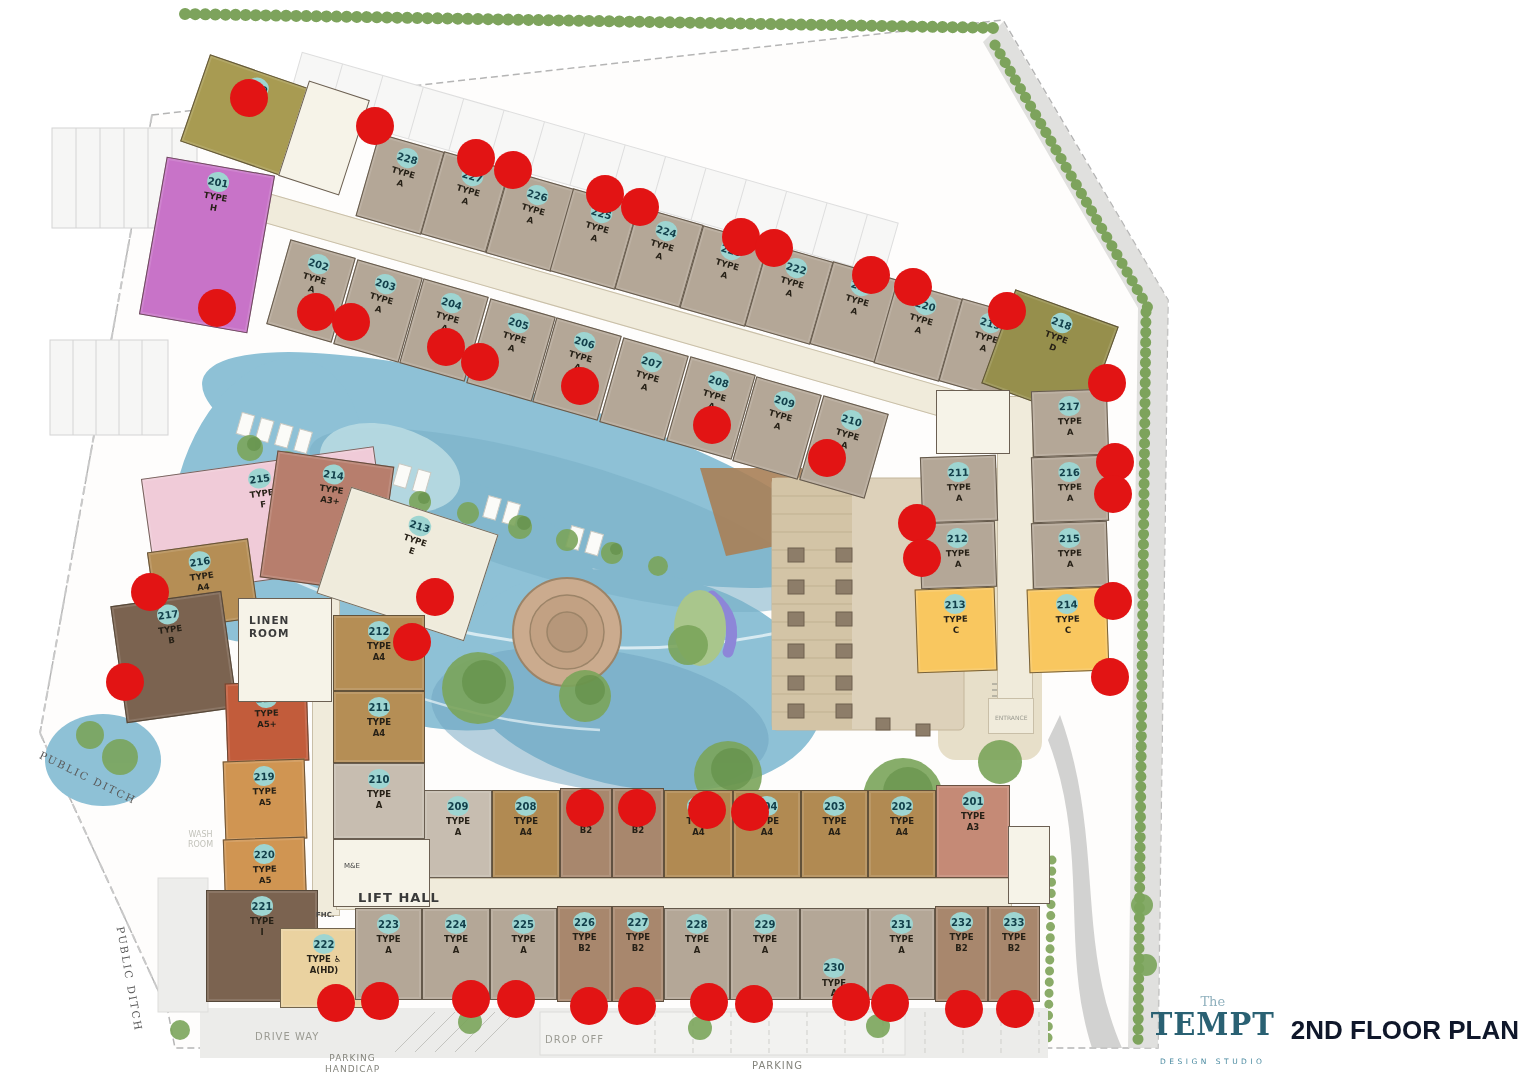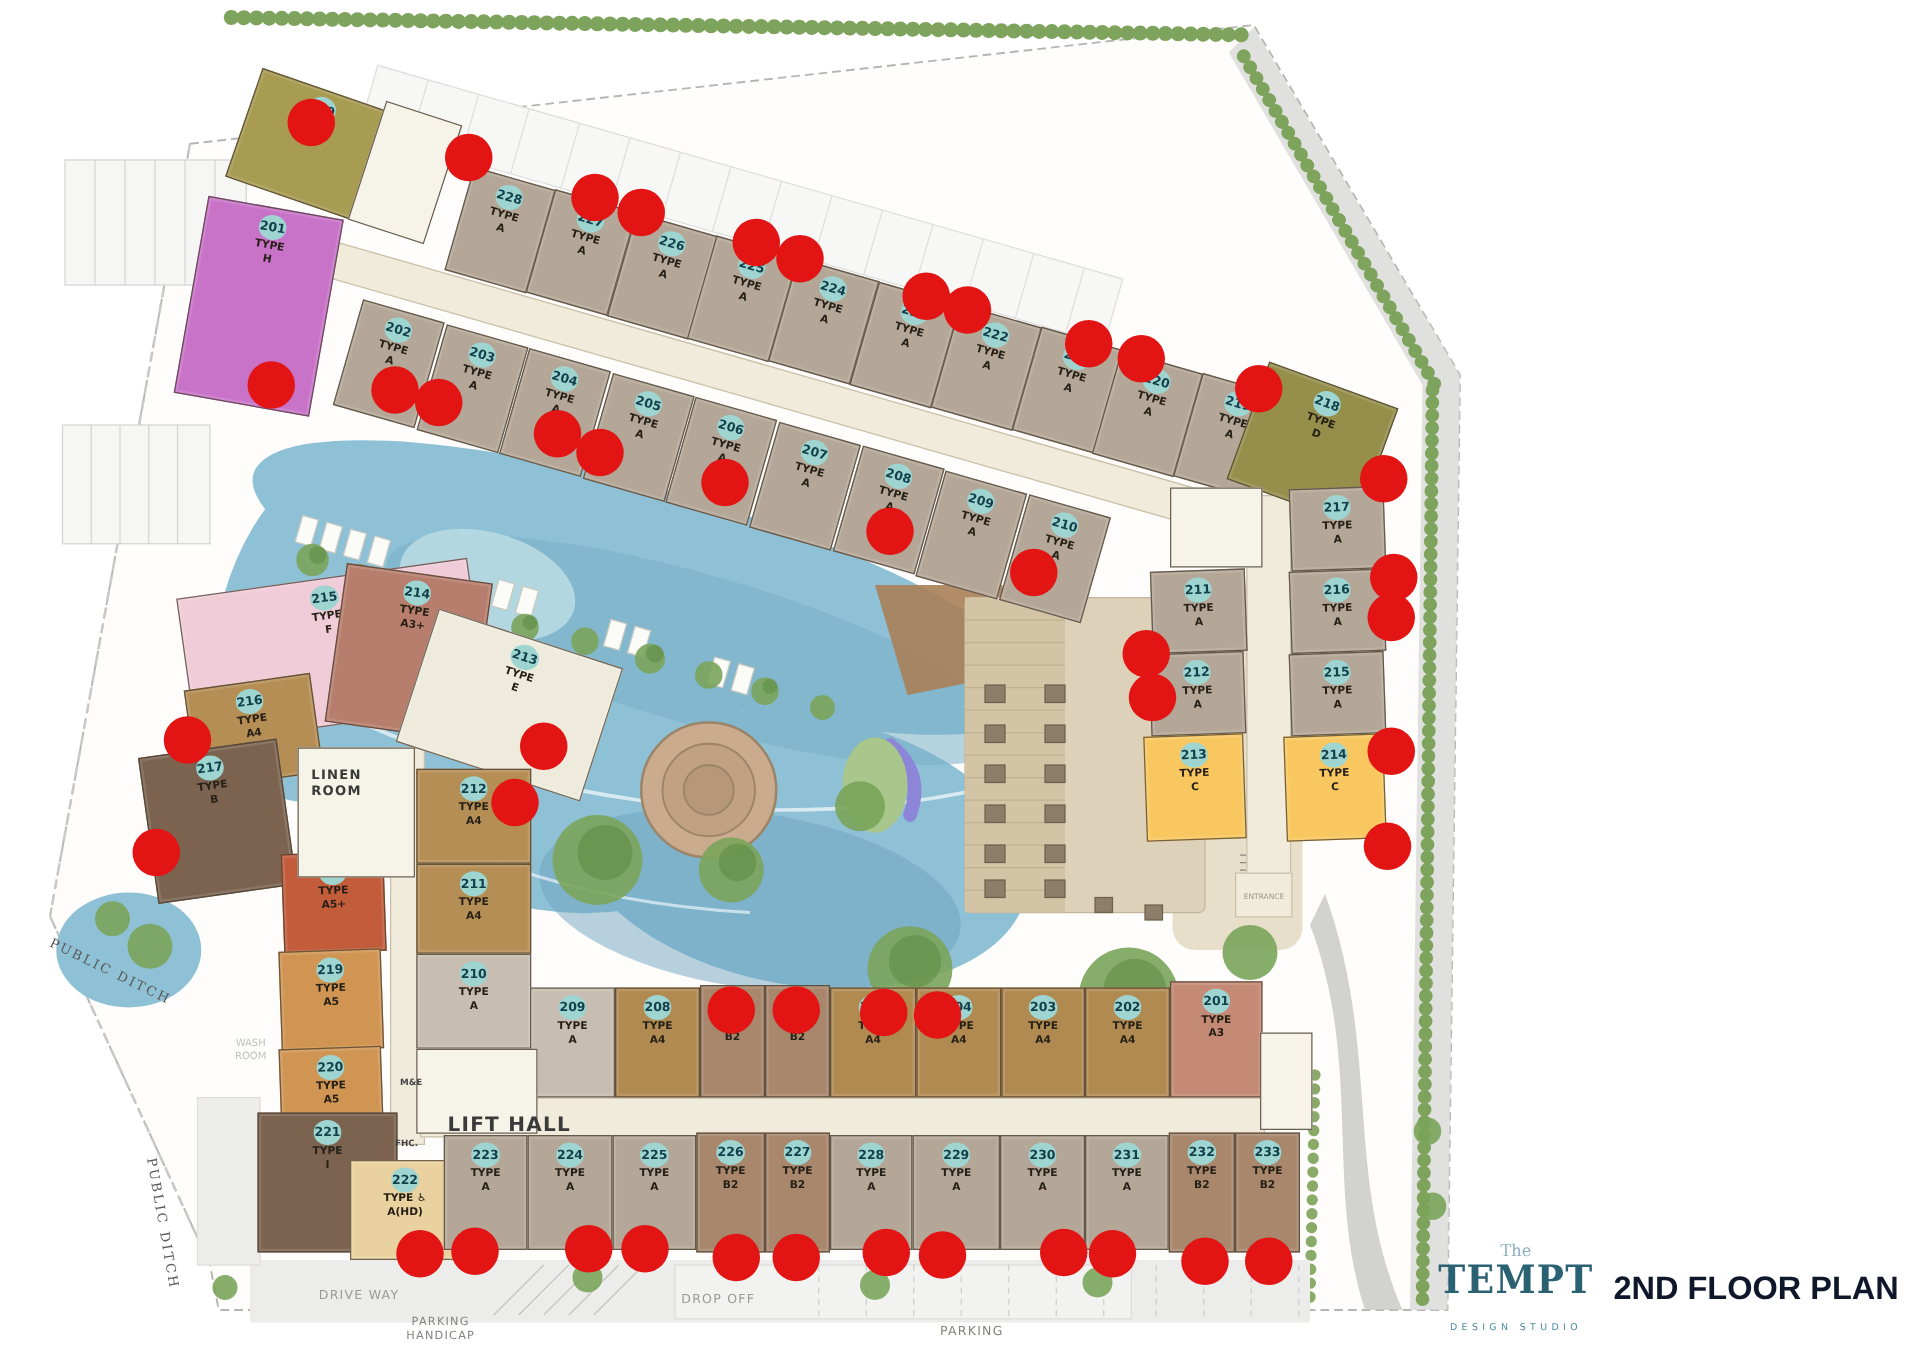--- a/index.html
+++ b/index.html
@@ -483,21 +483,21 @@
       <div class="unit" style="left: 664px; top: 908px; width: 66px; height: 92px; background: rgb(180, 167, 151); transform: rotate(0deg);">
         <div class="badge">228</div>
         <div class="tword">TYPE</div>
         <div class="tletter">A</div>
       </div>
       <div class="unit" style="left: 730px; top: 908px; width: 70px; height: 92px; background: rgb(180, 167, 151); transform: rotate(0deg);">
         <div class="badge">229</div>
         <div class="tword">TYPE</div>
         <div class="tletter">A</div>
       </div>
-      <div class="unit" style="left: 800px; top: 908px; width: 68px; height: 92px; background: rgb(180, 167, 151); transform: rotate(0deg);">
+      <div class="unit" style="left: 800px; top: 908px; width: 68px; height: 92px; background: rgb(180, 167, 151); transform: rotate(0deg); justify-content: flex-end;">
         <div class="badge">230</div>
         <div class="tword">TYPE</div>
         <div class="tletter">A</div>
       </div>
       <div class="unit" style="left: 868px; top: 908px; width: 67px; height: 92px; background: rgb(180, 167, 151); transform: rotate(0deg);">
         <div class="badge">231</div>
         <div class="tword">TYPE</div>
         <div class="tletter">A</div>
       </div>
       <div class="unit" style="left: 935px; top: 906px; width: 53px; height: 96px; background: rgb(168, 135, 109); transform: rotate(0deg);">
@@ -507,22 +507,22 @@
       </div>
       <div class="unit" style="left: 988px; top: 906px; width: 52px; height: 96px; background: rgb(168, 135, 109); transform: rotate(0deg);">
         <div class="badge">233</div>
         <div class="tword">TYPE</div>
         <div class="tletter">B2</div>
       </div>
     </div>
   <div id="labels-layer">
       <div class="flabel" style="left: 249px; top: 614px; font-size: 10.5px; color: rgb(58, 58, 58); font-weight: bold; letter-spacing: 1px;">LINEN
 ROOM</div>
-      <div class="flabel" style="left: 358px; top: 890px; font-size: 16px; color: rgb(58, 58, 58); font-weight: bold; letter-spacing: 1px;">LIFT HALL</div>
-      <div class="flabel" style="left: 320px; top: 862px; font-size: 7px; color: rgb(68, 68, 68); font-weight: bold; letter-spacing: 0px;">M&amp;E</div>
+      <div class="flabel" style="left: 358px; top: 890px; font-size: 13px; color: rgb(58, 58, 58); font-weight: bold; letter-spacing: 1px;">LIFT HALL</div>
+      <div class="flabel" style="left: 344px; top: 862px; font-size: 7px; color: rgb(68, 68, 68); font-weight: normal; letter-spacing: 0px;">M&amp;E</div>
       <div class="flabel" style="left: 316px; top: 880px; font-size: 7px; color: rgb(68, 68, 68); font-weight: bold; letter-spacing: 0px; margin-top: 31px;">FHC.</div>
       <div class="flabel" style="left: 995px; top: 714px; font-size: 6px; color: rgb(154, 154, 144); font-weight: normal; letter-spacing: 0px;">ENTRANCE</div>
       <div class="flabel" style="left: 188px; top: 830px; font-size: 8px; color: rgb(194, 194, 186); font-weight: normal; letter-spacing: 0px;">WASH
 ROOM</div>
       <div class="flabel" style="left: 40px; top: 748px; font-size: 10.5px; color: rgb(90, 90, 90); font-weight: normal; letter-spacing: 2px; transform: rotate(26deg); transform-origin: 0px 50%; font-family: &quot;DejaVu Serif&quot;, &quot;Liberation Serif&quot;, serif;">PUBLIC DITCH</div>
       <div class="flabel" style="left: 120px; top: 920px; font-size: 10.5px; color: rgb(90, 90, 90); font-weight: normal; letter-spacing: 2px; transform: rotate(80deg); transform-origin: 0px 50%; font-family: &quot;DejaVu Serif&quot;, &quot;Liberation Serif&quot;, serif;">PUBLIC DITCH</div>
       <div class="flabel" style="left: 255px; top: 1031px; font-size: 10px; color: rgb(155, 155, 147); font-weight: normal; letter-spacing: 1px;">DRIVE WAY</div>
       <div class="flabel" style="left: 545px; top: 1034px; font-size: 10px; color: rgb(155, 155, 147); font-weight: normal; letter-spacing: 1px;">DROP OFF</div>
       <div class="flabel" style="left: 325px; top: 1053px; font-size: 9px; color: rgb(132, 132, 124); font-weight: normal; letter-spacing: 1px;">PARKING
 HANDICAP</div>

